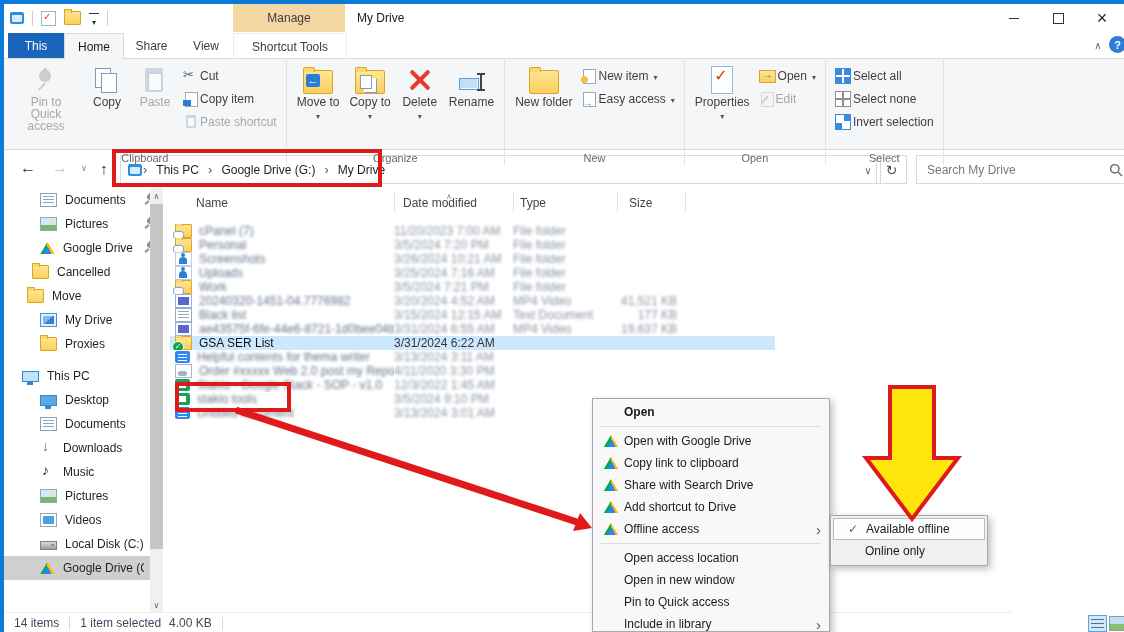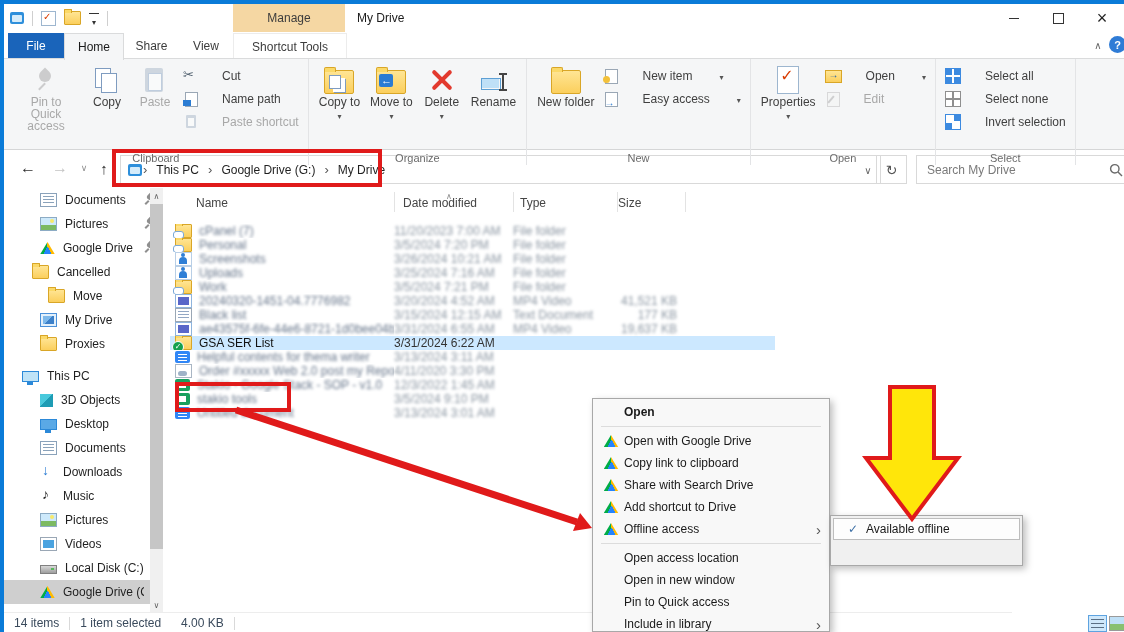--- a/index.html
+++ b/index.html
@@ -35,21 +35,21 @@
   
   #ribbon{position:absolute;left:4px;top:58px;width:1120px;height:90px;background:#f5f6f7;
     border-top:1px solid #dadbdc;border-bottom:1px solid #d5d6d7;display:flex;z-index:1}
   .rgroup{position:relative;height:100%;border-right:1px solid #e3e4e6;padding:2px 5px 14px 5px;display:flex;align-items:flex-start}
   .rgroup-label{position:absolute;bottom:1px;left:0;right:0;text-align:center;color:#6a6a6a;font-size:11px}
   .bigbtn{display:flex;flex-direction:column;align-items:center;padding:3px 5px 0 5px;min-width:38px;max-width:70px;
     height:70px;text-align:center;line-height:12px;color:#3f3f3f}
   .bigbtn .bicon{height:32px;display:flex;align-items:center;justify-content:center}
   .blabel{max-width:64px}
   .smallcol{display:flex;flex-direction:column;gap:4px;padding-top:5px}
-  .smallbtn{display:flex;align-items:center;gap:24px;height:19px;padding:0 4px;color:#3f3f3f;white-space:nowrap}
+  .smallbtn{display:flex;align-items:center;gap:2px;height:19px;padding:0 4px;color:#3f3f3f;white-space:nowrap}
   .disabled{color:#a8a8a8}
   .disabled .bi,.disabled .si{opacity:.45}
   .caret{display:block;margin-top:1px}
   .caret::after{content:"▾";font-size:8px;color:#555}
   .caret-inline::after{content:"▾";font-size:8px;color:#555;margin-left:3px}
   
   .bi{position:relative;display:inline-block;width:26px;height:26px}
   .bi-pin::before{content:"";position:absolute;left:6px;top:3px;width:12px;height:12px;background:#9b9b9b;
     border-radius:50% 50% 50% 0;transform:rotate(135deg)}
   .bi-pin::after{content:"";position:absolute;left:8px;top:15px;width:2px;height:9px;background:#9b9b9b;transform:rotate(45deg)}
@@ -203,21 +203,21 @@
   #context-menu{position:absolute;left:592px;top:398px;width:238px;height:234px;background:#f8f8f8;
     border:1px solid #a8a8a8;box-shadow:3px 3px 7px rgba(0,0,0,.25);z-index:60;overflow:hidden;padding-top:2px;box-sizing:border-box}
   .mitem{height:22px;display:flex;align-items:center;padding:0 8px 0 5px;color:#1a1a1a}
   .mbold .mlabel{font-weight:bold}
   .mic{width:26px;display:flex;justify-content:center;align-items:center}
   .mlabel{flex:1;white-space:nowrap}
   .msub{width:14px;text-align:right}
   .msub::after{content:"›";font-size:15px;color:#555}
   .msep{height:1px;background:#dcdcdc;margin:3px 8px}
   
-  #offline-submenu{position:absolute;left:830px;top:515px;width:193px;height:51px;background:#f0f0f0;
+  #offline-submenu{position:absolute;left:830px;top:515px;width:158px;height:51px;background:#f0f0f0;
     border:1px solid #a8a8a8;box-shadow:3px 3px 7px rgba(0,0,0,.25);z-index:70;padding:2px;box-sizing:border-box}
   .sitem{height:22px;display:flex;align-items:center;padding:0 6px;color:#1a1a1a}
   .sitem.hl{background:#fdfdfd;border:1px solid #bdbdbd;height:20px}
   .scheck{width:26px;text-align:center}
   .scheck.checked::after{content:"✓";color:#3b6ea5;font-size:12px}
   
   #statusbar{position:absolute;left:4px;top:612px;width:1008px;height:20px;background:#fff;border-top:1px solid #ededed;
     display:flex;align-items:center;color:#3a4a5c}
   #statusbar .sb-t{margin-left:10px}
   .sb-div{width:1px;height:13px;background:#d9d9d9;margin:0 10px}
@@ -250,21 +250,21 @@
   <div id="manage-block">Manage</div>
   <div id="win-title">My Drive</div>
   <div id="win-controls">
     <div class="win-btn" id="btn-min"></div>
     <div class="win-btn" id="btn-max"></div>
     <div class="win-btn" id="btn-close"></div>
   </div>
 </div>
 
 <div id="tabrow">
-  <div class="tab" id="tab-file">File</div>
+  <div class="tab" id="tab-file">This</div>
   <div class="tab" id="tab-home">Home</div>
   <div class="tab" id="tab-share">Share</div>
   <div class="tab" id="tab-view">View</div>
   <div class="tab" id="tab-shortcut">Shortcut Tools</div>
   <span class="g-collapse"></span>
   <span class="g-help"></span>
 </div>
 
 <div id="ribbon">
   <div class="rgroup">
@@ -286,42 +286,42 @@
         </span>
       <span class="blabel">Paste</span>
     </div>
     <div class="smallcol">
       <div class="smallbtn">
         <span class="si si-cut"></span>
         <span>Cut</span>
       </div>
       <div class="smallbtn">
         <span class="si si-copypath"></span>
-        <span>Name path</span>
+        <span>Copy item</span>
       </div>
       <div class="smallbtn disabled">
         <span class="si si-pasteshort"></span>
         <span>Paste shortcut</span>
       </div>
     </div>
     <span class="rgroup-label">Clipboard</span>
   </div>
   <div class="rgroup">
     <div class="bigbtn">
       <span class="bicon">
+          <span class="bi bi-folder bi-moveto"></span>
+        </span>
+      <span class="blabel">Move to</span>
+      <span class="caret"></span>
+    </div>
+    <div class="bigbtn">
+      <span class="bicon">
           <span class="bi bi-folder bi-copyto"></span>
         </span>
       <span class="blabel">Copy to</span>
-      <span class="caret"></span>
-    </div>
-    <div class="bigbtn">
-      <span class="bicon">
-          <span class="bi bi-folder bi-moveto"></span>
-        </span>
-      <span class="blabel">Move to</span>
       <span class="caret"></span>
     </div>
     <div class="bigbtn">
       <span class="bicon">
           <span class="bi bi-x"></span>
         </span>
       <span class="blabel">Delete</span>
       <span class="caret"></span>
     </div>
     <div class="bigbtn">
@@ -433,39 +433,35 @@
     </div>
     <div class="side-item" style="padding-left: 36px;">
       <span class="ic ic-drive"></span>
       <span class="side-label">Google Drive</span>
       <span class="pin-ic"></span>
     </div>
     <div class="side-item" style="padding-left: 28px;">
       <span class="ic ic-folder"></span>
       <span class="side-label">Cancelled</span>
     </div>
-    <div class="side-item" style="padding-left: 38px; margin-left: 6px;">
+    <div class="side-item" style="padding-left: 23px;">
       <span class="ic ic-folder"></span>
       <span class="side-label">Move</span>
     </div>
     <div class="side-item" style="padding-left: 36px;">
       <span class="ic ic-mydrive"></span>
       <span class="side-label">My Drive</span>
     </div>
     <div class="side-item" style="padding-left: 36px;">
       <span class="ic ic-folder"></span>
       <span class="side-label">Proxies</span>
     </div>
     <div class="side-item gap" style="padding-left: 18px;">
       <span class="ic ic-monitor"></span>
       <span class="side-label">This PC</span>
-    </div>
-    <div class="side-item" style="padding-left: 36px;">
-      <span class="ic ic-cube"></span>
-      <span class="side-label">3D Objects</span>
     </div>
     <div class="side-item" style="padding-left: 36px;">
       <span class="ic ic-desktop"></span>
       <span class="side-label">Desktop</span>
     </div>
     <div class="side-item" style="padding-left: 36px;">
       <span class="ic ic-doc"></span>
       <span class="side-label">Documents</span>
     </div>
     <div class="side-item" style="padding-left: 36px;">
@@ -497,21 +493,21 @@
   <span class="su-up"></span>
   <div id="scroll-thumb"></div>
   <span class="su-down"></span>
 </div>
 
 <div id="filehead">
   <span class="g-sort"></span>
   <span class="hcol" style="left:26px">Name</span>
   <span class="hcol" style="left:233px">Date modified</span>
   <span class="hcol" style="left:350px">Type</span>
-  <span class="hcol" style="left:448px">Size</span>
+  <span class="hcol" style="left:459px">Size</span>
   <span class="hdiv" style="left:224px"></span>
   <span class="hdiv" style="left:343px"></span>
   <span class="hdiv" style="left:447px"></span>
   <span class="hdiv" style="left:515px"></span>
 </div>
 <div id="file-rows">
     <div class="frow">
       <span class="c-name">
         <span class="ic ic-folder-cloud"></span>
         <span class="nm b">cPanel (7)</span>
@@ -636,21 +632,21 @@
       <span class="c-date b">3/13/2024 3:01 AM</span>
       <span class="c-type b"></span>
       <span class="c-size b"></span>
     </div>
   </div>
 
 <div id="statusbar">
   <span class="sb-t">14 items</span>
   <span class="sb-div"></span>
   <span>1 item selected</span>
-  <span style="margin-left:20px">4.00 KB</span>
+  <span style="margin-left:8px">4.00 KB</span>
   <span class="sb-div"></span>
   <span id="sb-view-details"></span>
   <span id="sb-view-thumbs"></span>
 </div>
 
 <div id="context-menu">
     <div class="mitem mbold">
       <span class="mic"></span>
       <span class="mlabel">Open</span>
     </div>
@@ -702,20 +698,24 @@
     <div class="mitem">
       <span class="mic"></span>
       <span class="mlabel">Include in library</span>
       <span class="msub"></span>
     </div>
   </div>
 <div id="offline-submenu">
     <div class="sitem hl">
       <span class="scheck checked"></span>
       <span>Available offline</span>
+    </div>
+    <div class="sitem">
+      <span class="scheck"></span>
+      <span>Online only</span>
     </div>
   </div>
 
 <div class="redbox" id="redbox-crumb"></div>
 <div class="redbox" id="redbox-gsa"></div>
 
 <svg id="anno-svg">
   <line x1="236" y1="410" x2="577" y2="522" stroke="#e01a1a" stroke-width="7"></line>
   <polygon points="592,528 573,531 580,513" fill="#e01a1a"></polygon>
   <polygon points="890,387 934,387 934,458 958,458 912,519 866,458 890,458" fill="#ffe60a" stroke="#e01a1a" stroke-width="4" stroke-linejoin="miter"></polygon>

